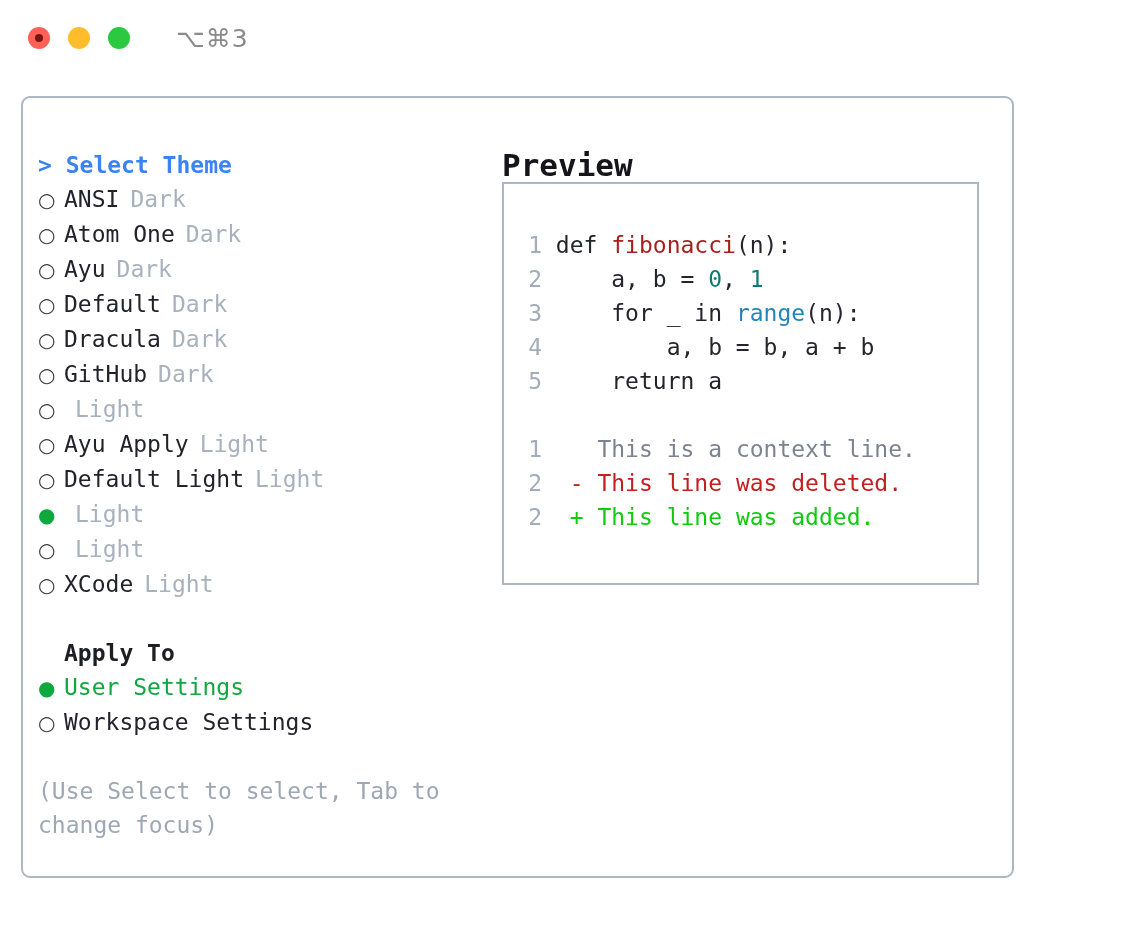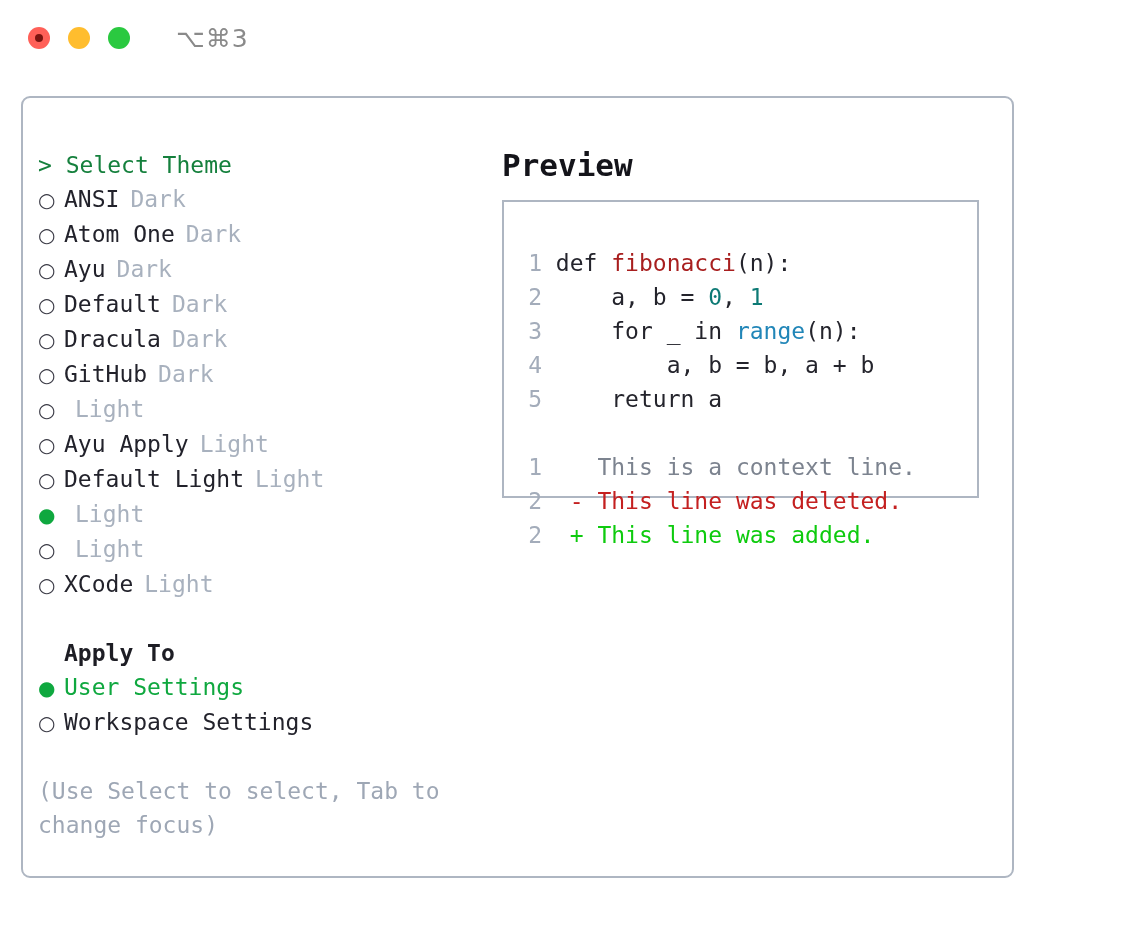--- a/index.html
+++ b/index.html
@@ -85,22 +85,22 @@
   
   #left-col {
     position: absolute;
     left: 15px;
     top: 50px;
     width: 455px;
   }
 
   .section-head {
     font-size: 23px;
-    font-weight: normal;
-    color: #15803d;
+    font-weight: bold;
+    color: #3b82f6;
     line-height: 34px;
     white-space: pre;
   }
   .section-head.plain {
     font-weight: bold;
     color: #1d1d24;
   }
 
   .opt-row {
     display: flex;
@@ -143,23 +143,22 @@
     top: 50px;
     width: 500px;
   }
   #preview-title {
     font-size: 31px;
     font-weight: bold;
     color: #14141a;
     line-height: 34px;
   }
   #preview-box {
-    margin-top: 18px;
     width: 477px;
-    height: 298px;
+    height: 403px;
     border: 2px solid #aeb6c2;
     box-sizing: border-box;
     background: #ffffff;
     position: relative;
   }
   #code {
     position: absolute;
     left: 18px;
     top: 44px;
     font-size: 23px;

